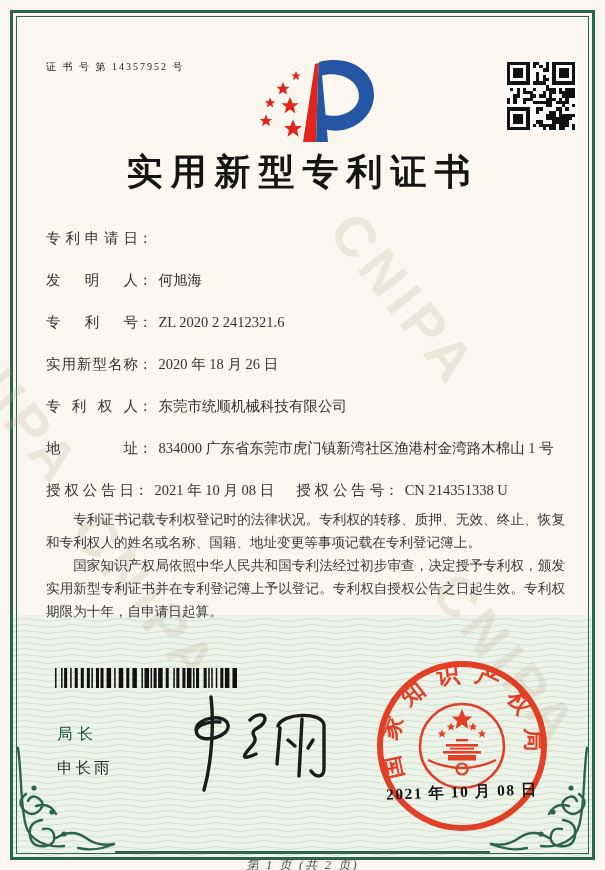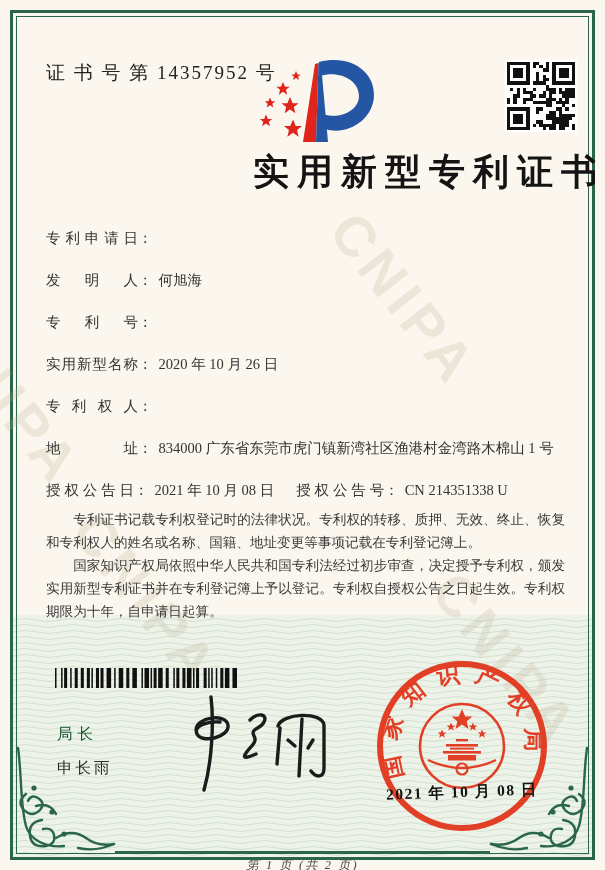--- a/index.html
+++ b/index.html
@@ -9,24 +9,24 @@
   .frame-outer{position:absolute;inset:10px;border:3px solid #2a6649;pointer-events:none;}
   .frame-inner{position:absolute;inset:16px;border:1px solid #2a6649;pointer-events:none;}
   
   .green-section{position:absolute;left:13px;right:13px;top:615px;bottom:13px;background:#eef3ea;}
   .green-section svg.waves{position:absolute;inset:0;width:100%;height:100%;}
   
   .wm{position:absolute;font-family:"Liberation Sans","DejaVu Sans",sans-serif;font-weight:bold;
       font-size:56px;letter-spacing:6px;color:#b9ab8e;opacity:.22;transform:rotate(52deg);
       transform-origin:left top;white-space:nowrap;pointer-events:none;}
   
-  .cert-no{position:absolute;left:46px;top:60px;font-size:19px;letter-spacing:2px;color:#222;}
+  .cert-no{position:absolute;left:46px;top:60px;font-size:10px;letter-spacing:2px;color:#222;}
   .logo{position:absolute;left:233px;top:50px;width:145px;height:98px;}
   .qr{position:absolute;left:505px;top:60px;width:68px;height:68px;background:#fff;padding:2px;}
-  .title{position:absolute;left:0;right:0;top:148px;text-align:right;font-size:36px;font-weight:bold;
+  .title{position:absolute;left:0;right:0;top:148px;text-align:center;font-size:36px;font-weight:bold;
          letter-spacing:8px;color:#141414;}
   
   .fields{position:absolute;left:46px;right:38px;top:228px;font-size:14.5px;color:#333;}
   .frow{display:flex;margin-bottom:22px;line-height:20px;}
   .flabel{display:inline-block;width:92px;text-align:justify;text-align-last:justify;flex:0 0 92px;}
   .fcolon{flex:0 0 auto;}
   .fvalue{margin-left:6px;max-width:408px;}
   .frow.double{display:flex;}
   .fgroup{display:flex;}
   .fgroup+.fgroup{margin-left:22px;}
@@ -283,29 +283,31 @@
         <span class="fcolon">：</span>
     </div>
     <div class="frow">
       <span class="flabel">发明人</span>
         <span class="fcolon">：</span>
       <span class="fvalue">何旭海</span>
     </div>
     <div class="frow">
       <span class="flabel">专利号</span>
         <span class="fcolon">：</span>
+      <span class="fvalue">ZL 2020 2 2412321.6</span>
     </div>
     <div class="frow">
       <span class="flabel">实用新型名称</span>
         <span class="fcolon">：</span>
-      <span class="fvalue">2020 年 10 月 26 日</span>
+      <span class="fvalue">2020 年 18 月 26 日</span>
     </div>
     <div class="frow">
       <span class="flabel">专利权人</span>
         <span class="fcolon">：</span>
+      <span class="fvalue">东莞市统顺机械科技有限公司</span>
     </div>
     <div class="frow">
       <span class="flabel">地址</span>
         <span class="fcolon">：</span>
       <span class="fvalue">834000 广东省东莞市虎门镇新湾社区渔港村金湾路木棉山 1 号</span>
     </div>
     <div class="frow double">
       <span class="fgroup">
         <span class="flabel">授权公告日</span>
           <span class="fcolon">：</span>

